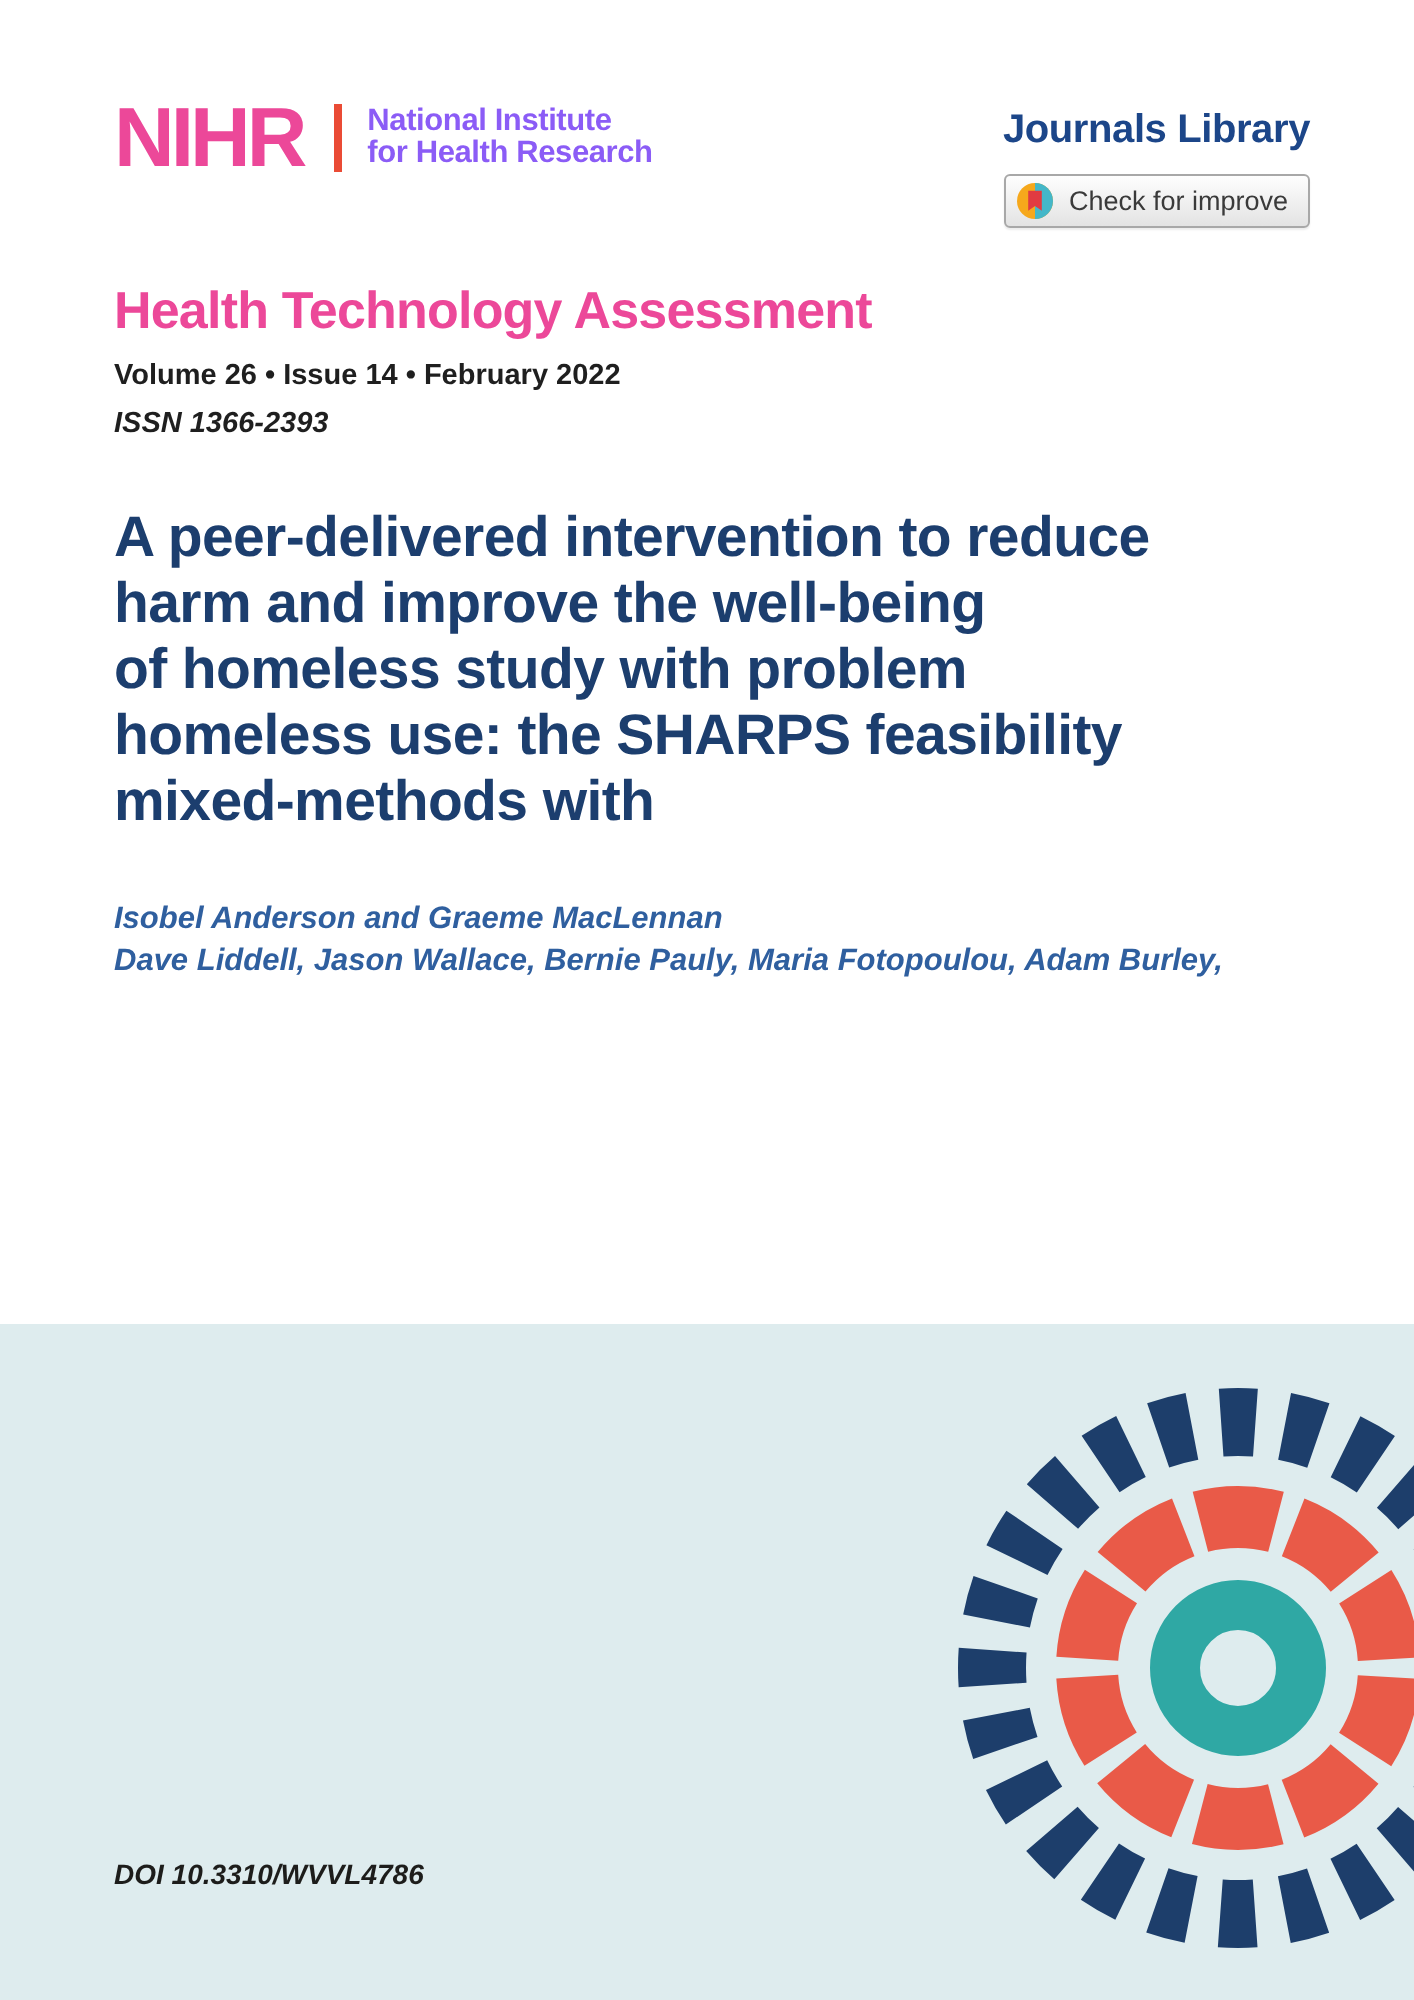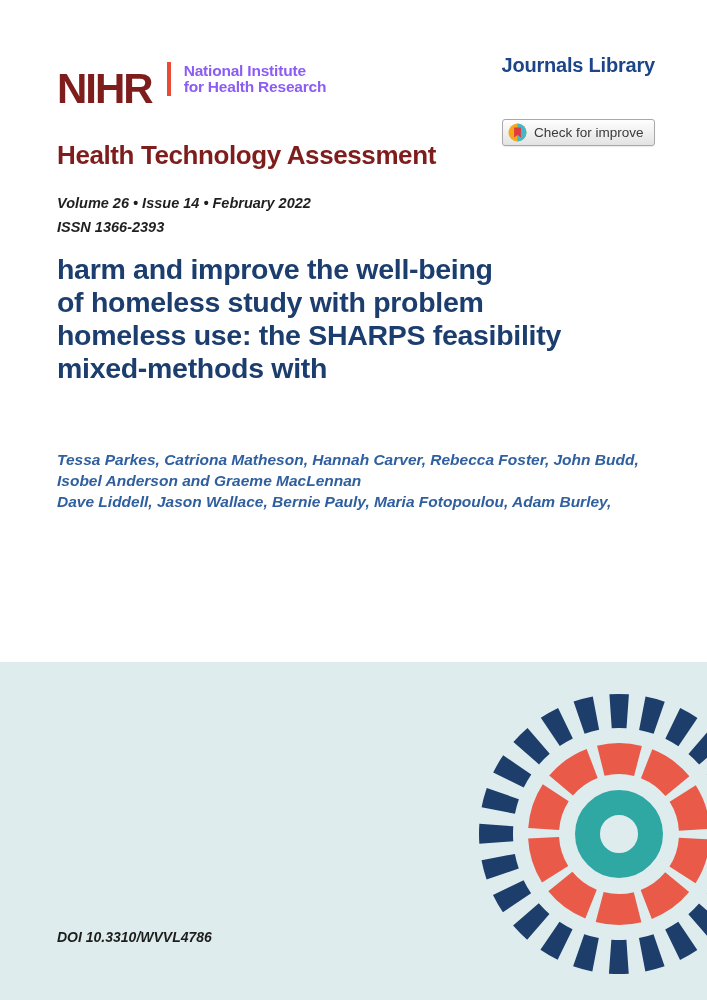--- a/index.html
+++ b/index.html
@@ -10,60 +10,60 @@
     overflow: hidden;
     font-family: "Liberation Sans", sans-serif;
   }
 
   
   .logo-row {
     position: absolute; left: 57px; top: 52px;
     display: flex; align-items: center;
   }
   .nihr-acronym {
-    font-size: 42px; font-weight: 700; color: #7f1d1d;
-    letter-spacing: -2px; line-height: 34px; margin-top: 20px;
+    font-size: 42px; font-weight: 700; color: #ec4899;
+    letter-spacing: -2px; line-height: 34px;
   }
   .logo-bar {
     width: 4px; height: 34px; background: #ea4b35;
     margin: 0 13px 0 15px;
   }
   .nihr-name {
     font-size: 15.5px; font-weight: 700; color: #8b5cf6;
     line-height: 16.5px; letter-spacing: -0.2px;
   }
 
   .head-right {
     position: absolute; right: 52px; top: 54px;
-    display: flex; flex-direction: column; align-items: center; gap: 32px;
+    display: flex; flex-direction: column; align-items: flex-end;
   }
   .journals-library {
     font-size: 20px; font-weight: 700; color: #1c4689;
     letter-spacing: -0.2px;
   }
   .update-badge {
     margin-top: 10px;
     display: inline-flex; align-items: center; gap: 7px;
     border: 1px solid #a8a8a8; border-radius: 3px;
     background: linear-gradient(#fefefe, #e3e3e3);
     padding: 3px 10px 3px 5px;
     font-size: 13.5px; color: #3a3a3a;
     cursor: pointer;
     box-shadow: 0 1px 1px rgba(0,0,0,0.08);
   }
   .update-badge svg { display: block; }
 
   
   .journal-head { position: absolute; left: 57px; top: 140px; }
   .journal-name {
-    margin: 0; font-size: 26px; font-weight: 700; color: #7f1d1d;
+    margin: 0; font-size: 26px; font-weight: 700; color: #ec4899;
     letter-spacing: -0.4px;
   }
   .issue-line {
-    margin-top: 24px; font-style: italic; font-size: 14.5px;
+    margin-top: 9px; font-size: 14.5px;
     color: #1f1f1f; font-weight: 600;
   }
   .issn-line {
     margin-top: 8px; font-style: italic; font-size: 14.5px;
     color: #1f1f1f; font-weight: 600;
   }
 
   
   .article-title {
     position: absolute; left: 57px; top: 253px;
@@ -117,28 +117,28 @@
   </div>
 </div>
 
 <div class="journal-head">
   <h1 class="journal-name">Health Technology Assessment</h1>
   <div class="issue-line">Volume 26 • Issue 14 • February 2022</div>
   <div class="issn-line">ISSN 1366-2393</div>
 </div>
 
 <div class="article-title">
+  <div>A peer-delivered intervention to reduce</div>
   <div>harm and improve the well-being</div>
   <div>of homeless study with problem</div>
   <div>homeless use: the SHARPS feasibility</div>
   <div>mixed-methods with</div>
 </div>
 
 <div class="article-authors">
-  <div>Tessa Parkes, Catriona Matheson, Hannah Carver, Rebecca Foster, John Budd,</div>
   <div>Isobel Anderson and Graeme MacLennan</div>
   <div>Dave Liddell, Jason Wallace, Bernie Pauly, Maria Fotopoulou, Adam Burley,</div>
 </div>
 
 <div class="band">
   <svg class="rings-svg" viewBox="0 0 300 300">
 
     <circle cx="150" cy="150" r="123" fill="none" stroke-width="34" stroke-dasharray="17.5 14.7" stroke-dashoffset="8.75" transform="rotate(-90 150 150)" stroke="#1d3e6b"></circle>
 
     <circle cx="150" cy="150" r="75.5" fill="none" stroke-width="31" stroke-dasharray="38.44 9" stroke-dashoffset="19.22" transform="rotate(-90 150 150)" stroke="#e95a48"></circle>

